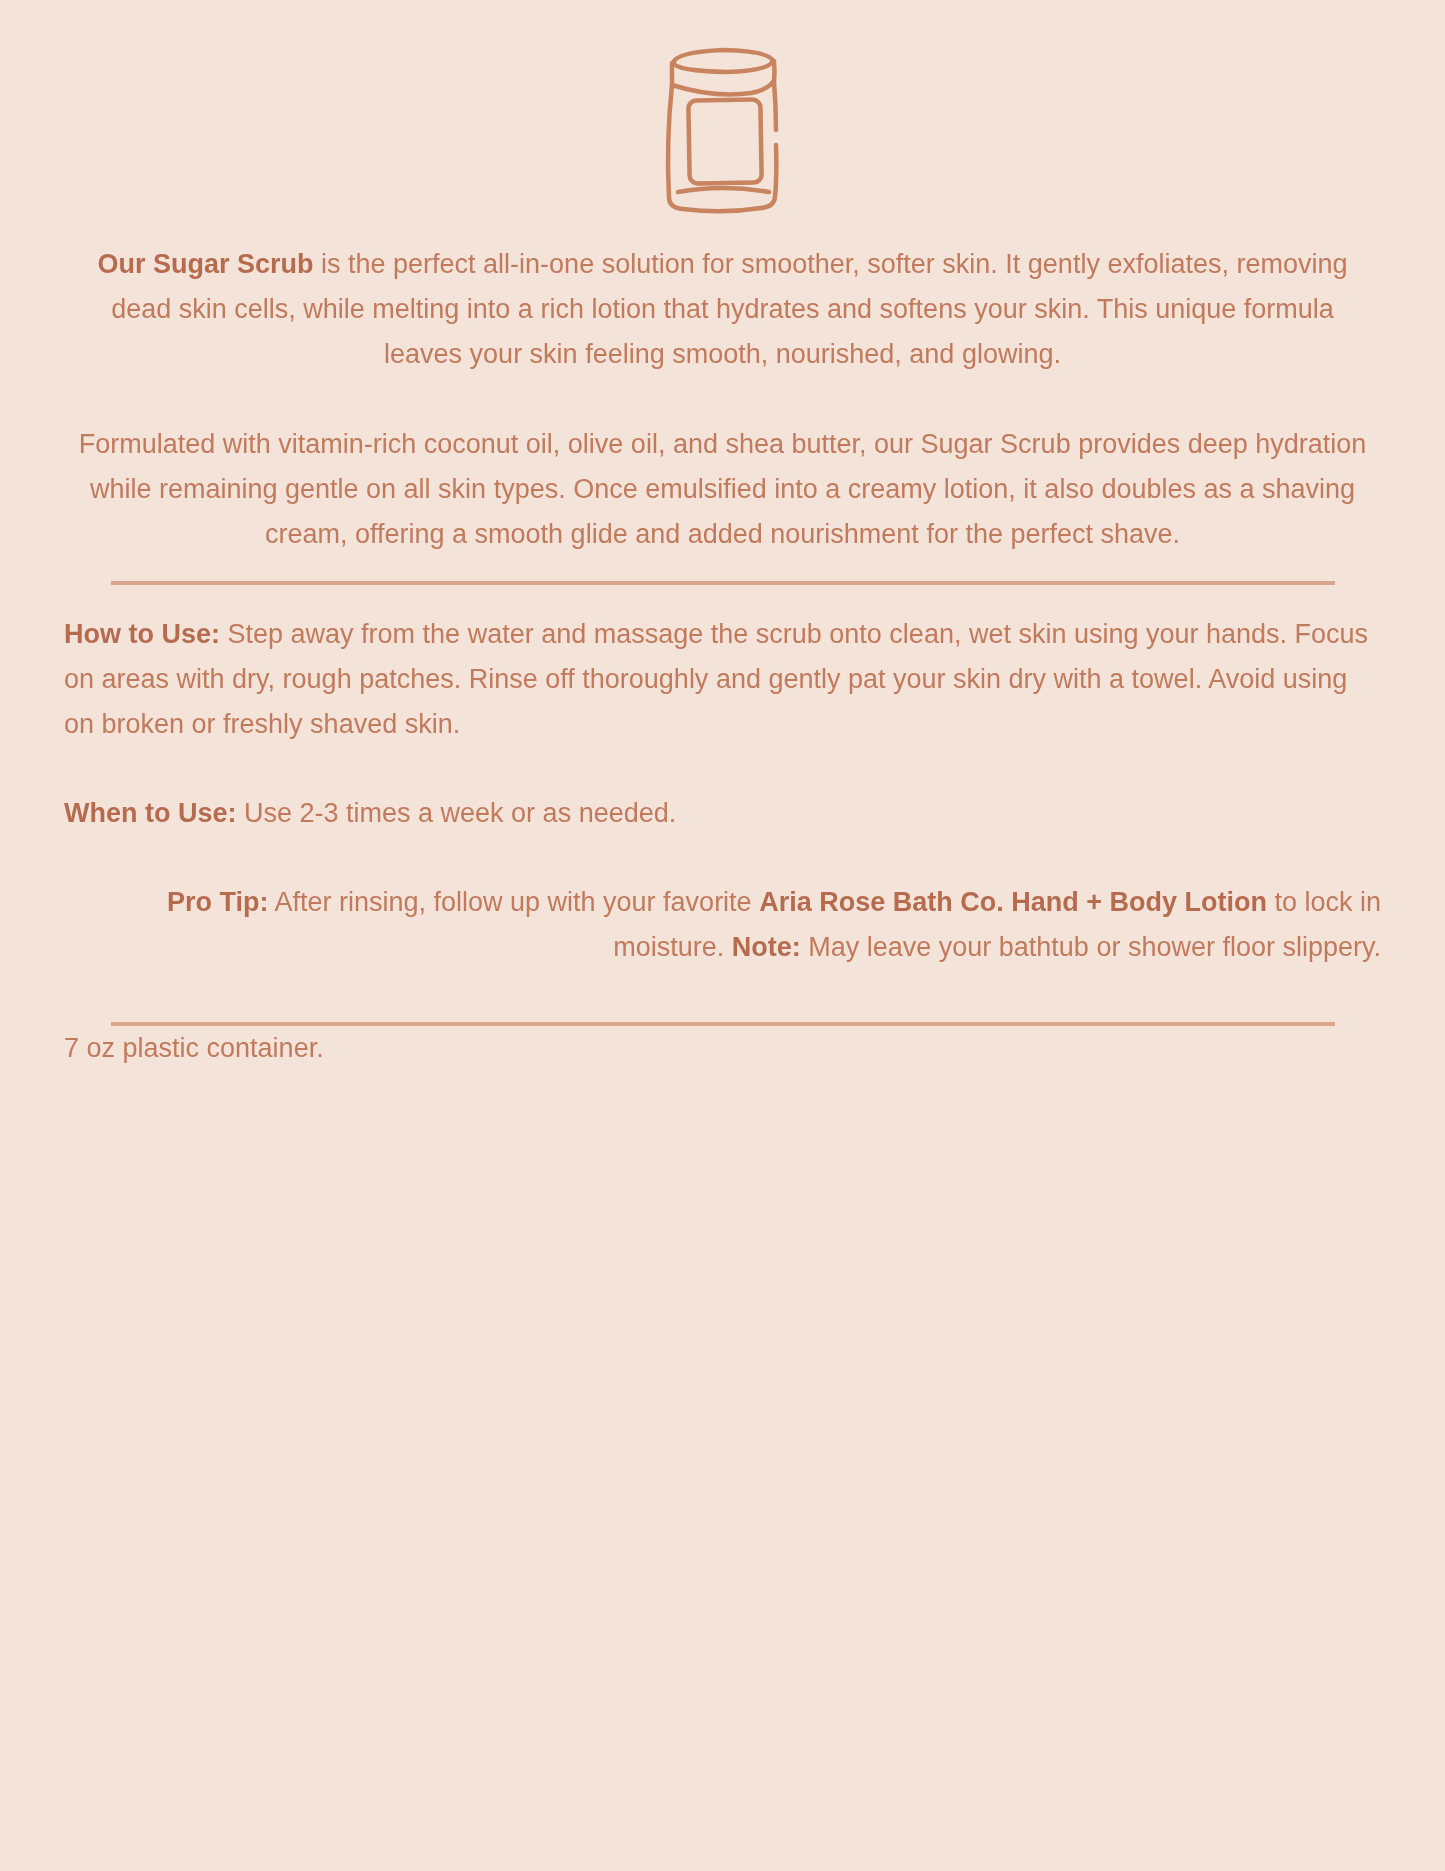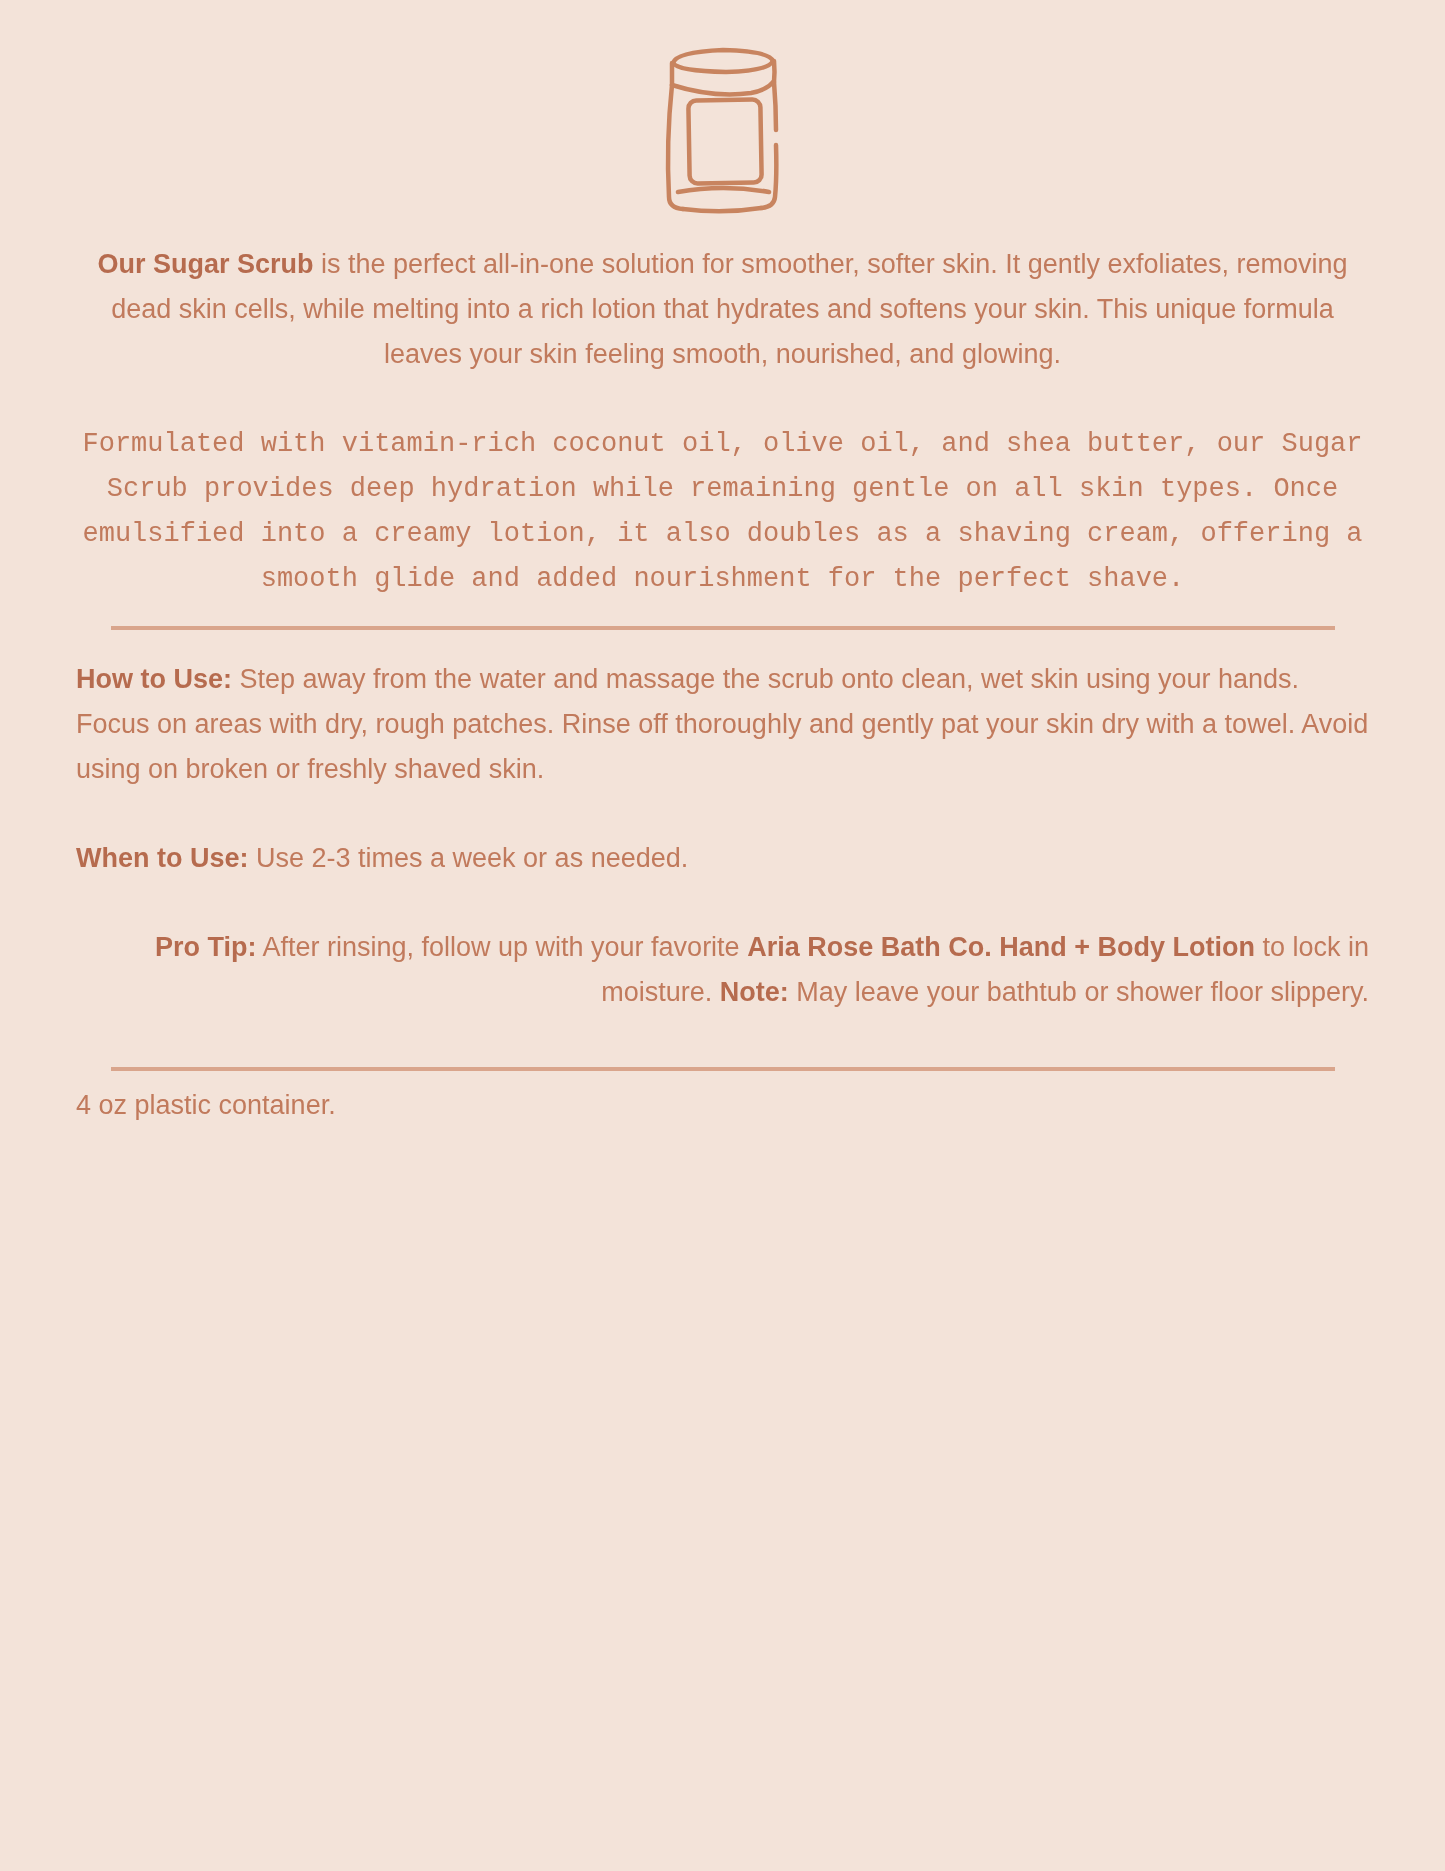--- a/index.html
+++ b/index.html
@@ -7,26 +7,26 @@
     position:relative;
     width:1445px;height:1611px;
     background:#f3e3d9;
     font-family:"Liberation Sans","DejaVu Sans",sans-serif;
     color:#c17a5c;
     font-size:27px;line-height:45px;
     box-sizing:border-box;
     padding:42px 64px 16px 64px;
     overflow:hidden;
   }
-  p{margin:12px;}
+  p{margin:0;}
   strong{font-weight:700;color:#b66b4e;}
   .center{text-align:center;}
   .jar-wrap{text-align:center;height:176px;}
   .p1{margin:24px auto 0;max-width:1290px;}
-  .p2{margin:45px auto 0;max-width:1290px;font-family:Liberation Mono, monospace;}
+  .p2{margin:45px auto 0;max-width:1290px;}
   .p3{margin:45px auto 0;max-width:1310px;}
   .divider{border:0;border-top:4px solid #d9a58c;width:1224px;margin:24px auto 0;background:none;height:0;}
   .d2{margin-top:52px;}
   .howto{margin-top:27px;}
   .when{margin-top:44px;}
   .protip{margin-top:44px;text-align:right;}
   .freeof{margin-top:36px;}
   .pnote{margin-top:44px;}
   .flower-wrap{position:absolute;left:50%;top:1682px;transform:translateX(-50%);}
 </style>
@@ -68,21 +68,21 @@
   <hr class="divider d1">
 
   <p class="howto"><strong>How to Use:</strong><span> Step away from the water and massage the scrub onto clean, wet skin using your hands. Focus on areas with dry, rough patches. Rinse off thoroughly and gently pat your skin dry with a towel. Avoid using on broken or freshly shaved skin.</span></p>
 
   <p class="when"><strong>When to Use:</strong><span> Use 2-3 times a week or as needed.</span></p>
 
   <p class="protip"><strong>Pro Tip:</strong><span> After rinsing, follow up with your favorite </span><strong>Aria Rose Bath Co. Hand + Body Lotion</strong><span> to lock in moisture. </span><strong>Note:</strong><span> May leave your bathtub or shower floor slippery.</span></p>
 
   <hr class="divider d2">
 
-  <p>4 oz plastic container.</p>
+  <p>7 oz plastic container.</p>
 
 
   <div class="flower-wrap">
     <svg width="150" height="150" viewBox="0 0 160 155">
       <g fill="none" stroke="#d2a089" stroke-width="2" stroke-linecap="round" stroke-linejoin="round">
 
         <path d="M101 42 Q86 34 88 19 Q90 8 99 12 Q106 16 101 42"></path>
         <path d="M101 42 Q95 18 106 10 Q115 6 115 19 Q114 33 101 42"></path>
         <path d="M101 42 Q114 20 125 25 Q132 30 123 38 Q113 45 101 42"></path>
         <path d="M101 42 Q80 28 73 36 Q70 44 81 47 Q93 49 101 42"></path>

